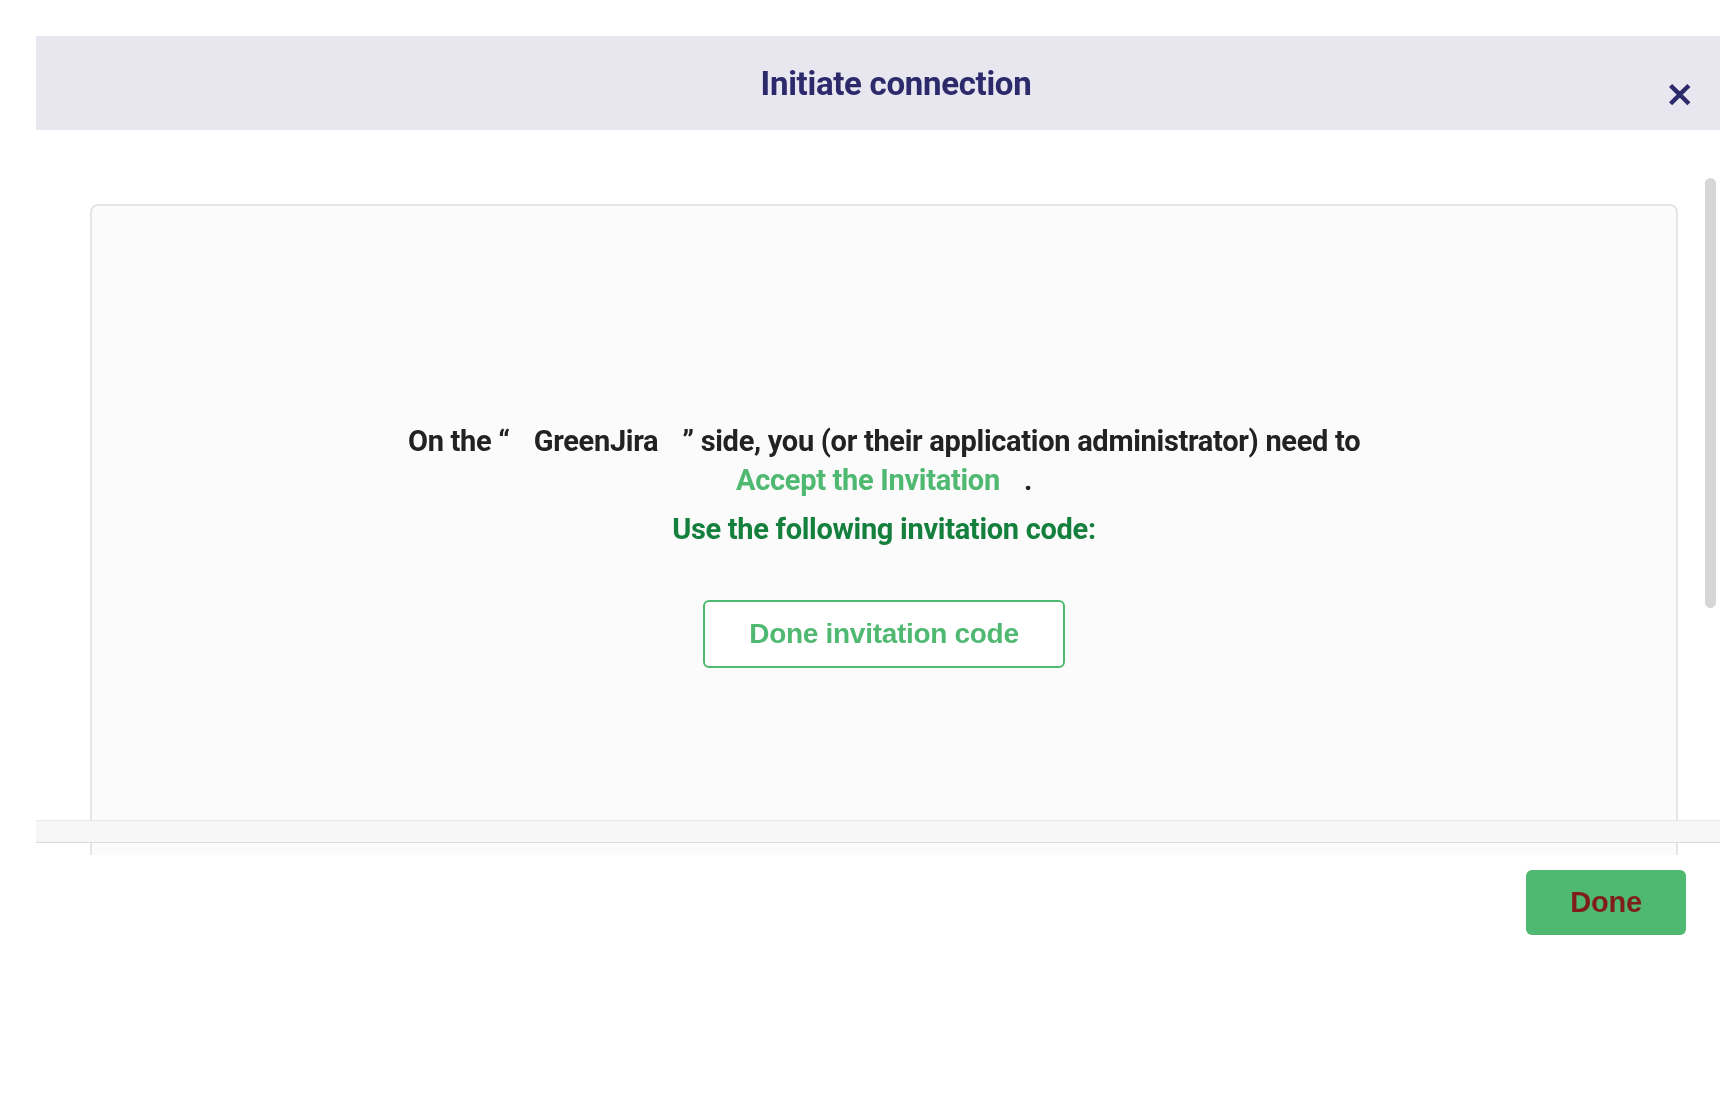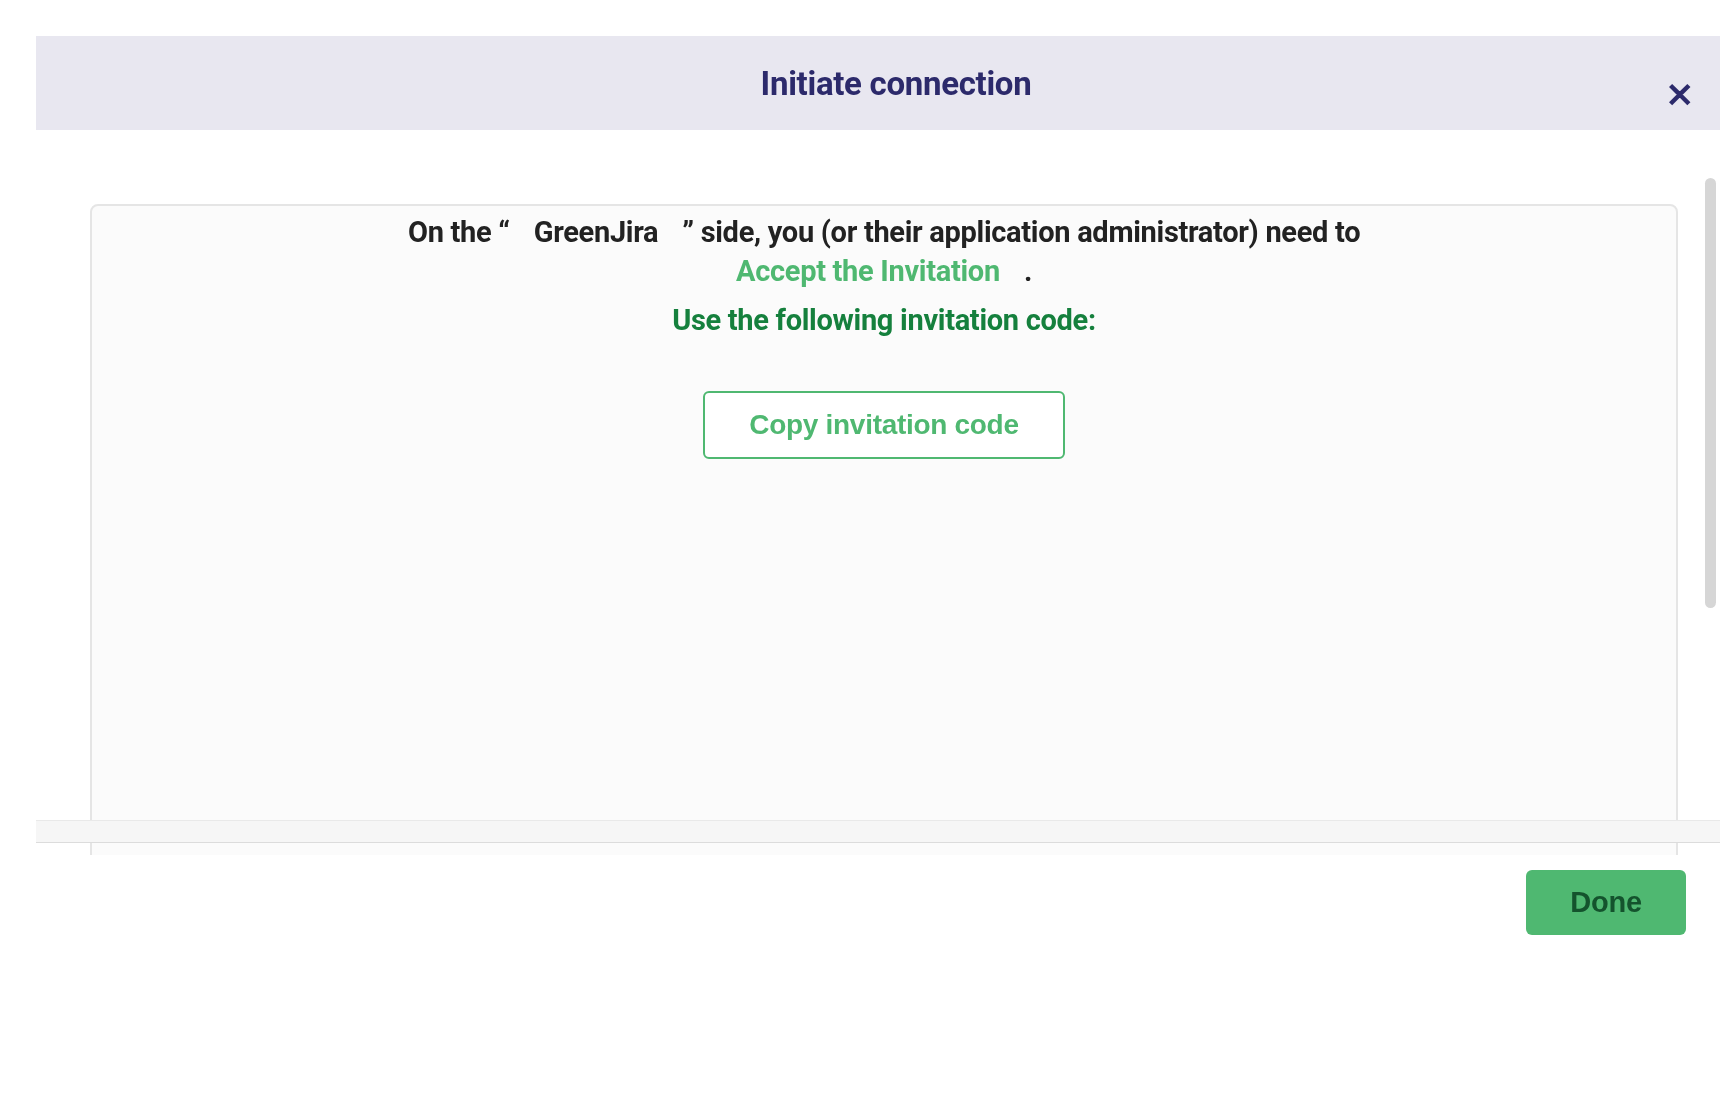--- a/index.html
+++ b/index.html
@@ -57,21 +57,21 @@
 
     .content-panel {
       border: 2px solid #e5e5e5;
       border-radius: 8px;
       background: #fbfbfb;
       height: 729px;
       padding: 30px;
       display: flex;
       flex-direction: column;
       align-items: center;
-      justify-content: flex-start;
+      justify-content: center;
     }
 
     .instruction-wrapper {
       text-align: center;
       max-width: 1000px;
       margin-top: -35px;
     }
 
     .instruction-line1 {
       font-size: 29px;
@@ -118,21 +118,21 @@
       background: #ffffff;
       padding: 16px 34px;
       height: 95px;
       display: flex;
       align-items: center;
       justify-content: flex-end;
     }
 
     .done-btn {
       background: #4fb871;
-      color: #14532d;
+      color: #7f1d1d;
       border: none;
       border-radius: 6px;
       font-size: 29px;
       font-weight: 700;
       padding: 16px 44px;
       cursor: pointer;
       letter-spacing: -0.2px;
     }
 
     .scrollbar-track {
@@ -164,21 +164,21 @@
   </button>
 </div>
 
 <div class="modal-body">
   <div class="content-panel">
     <div class="instruction-wrapper">
       <p class="instruction-line1">
         <span>On the “</span><span>GreenJira</span><span>” side, you (or their application administrator) need to </span><a class="instruction-link">Accept the Invitation</a><span>.</span>
       </p>
       <p class="instruction-line2">Use the following invitation code:</p>
-      <button class="copy-btn">Copy invitation code</button>
+      <button class="copy-btn">Done invitation code</button>
     </div>
   </div>
 </div>
 
 <div class="separator-row"></div>
 
 <div class="modal-footer">
   <button class="done-btn">Done</button>
 </div>
 

